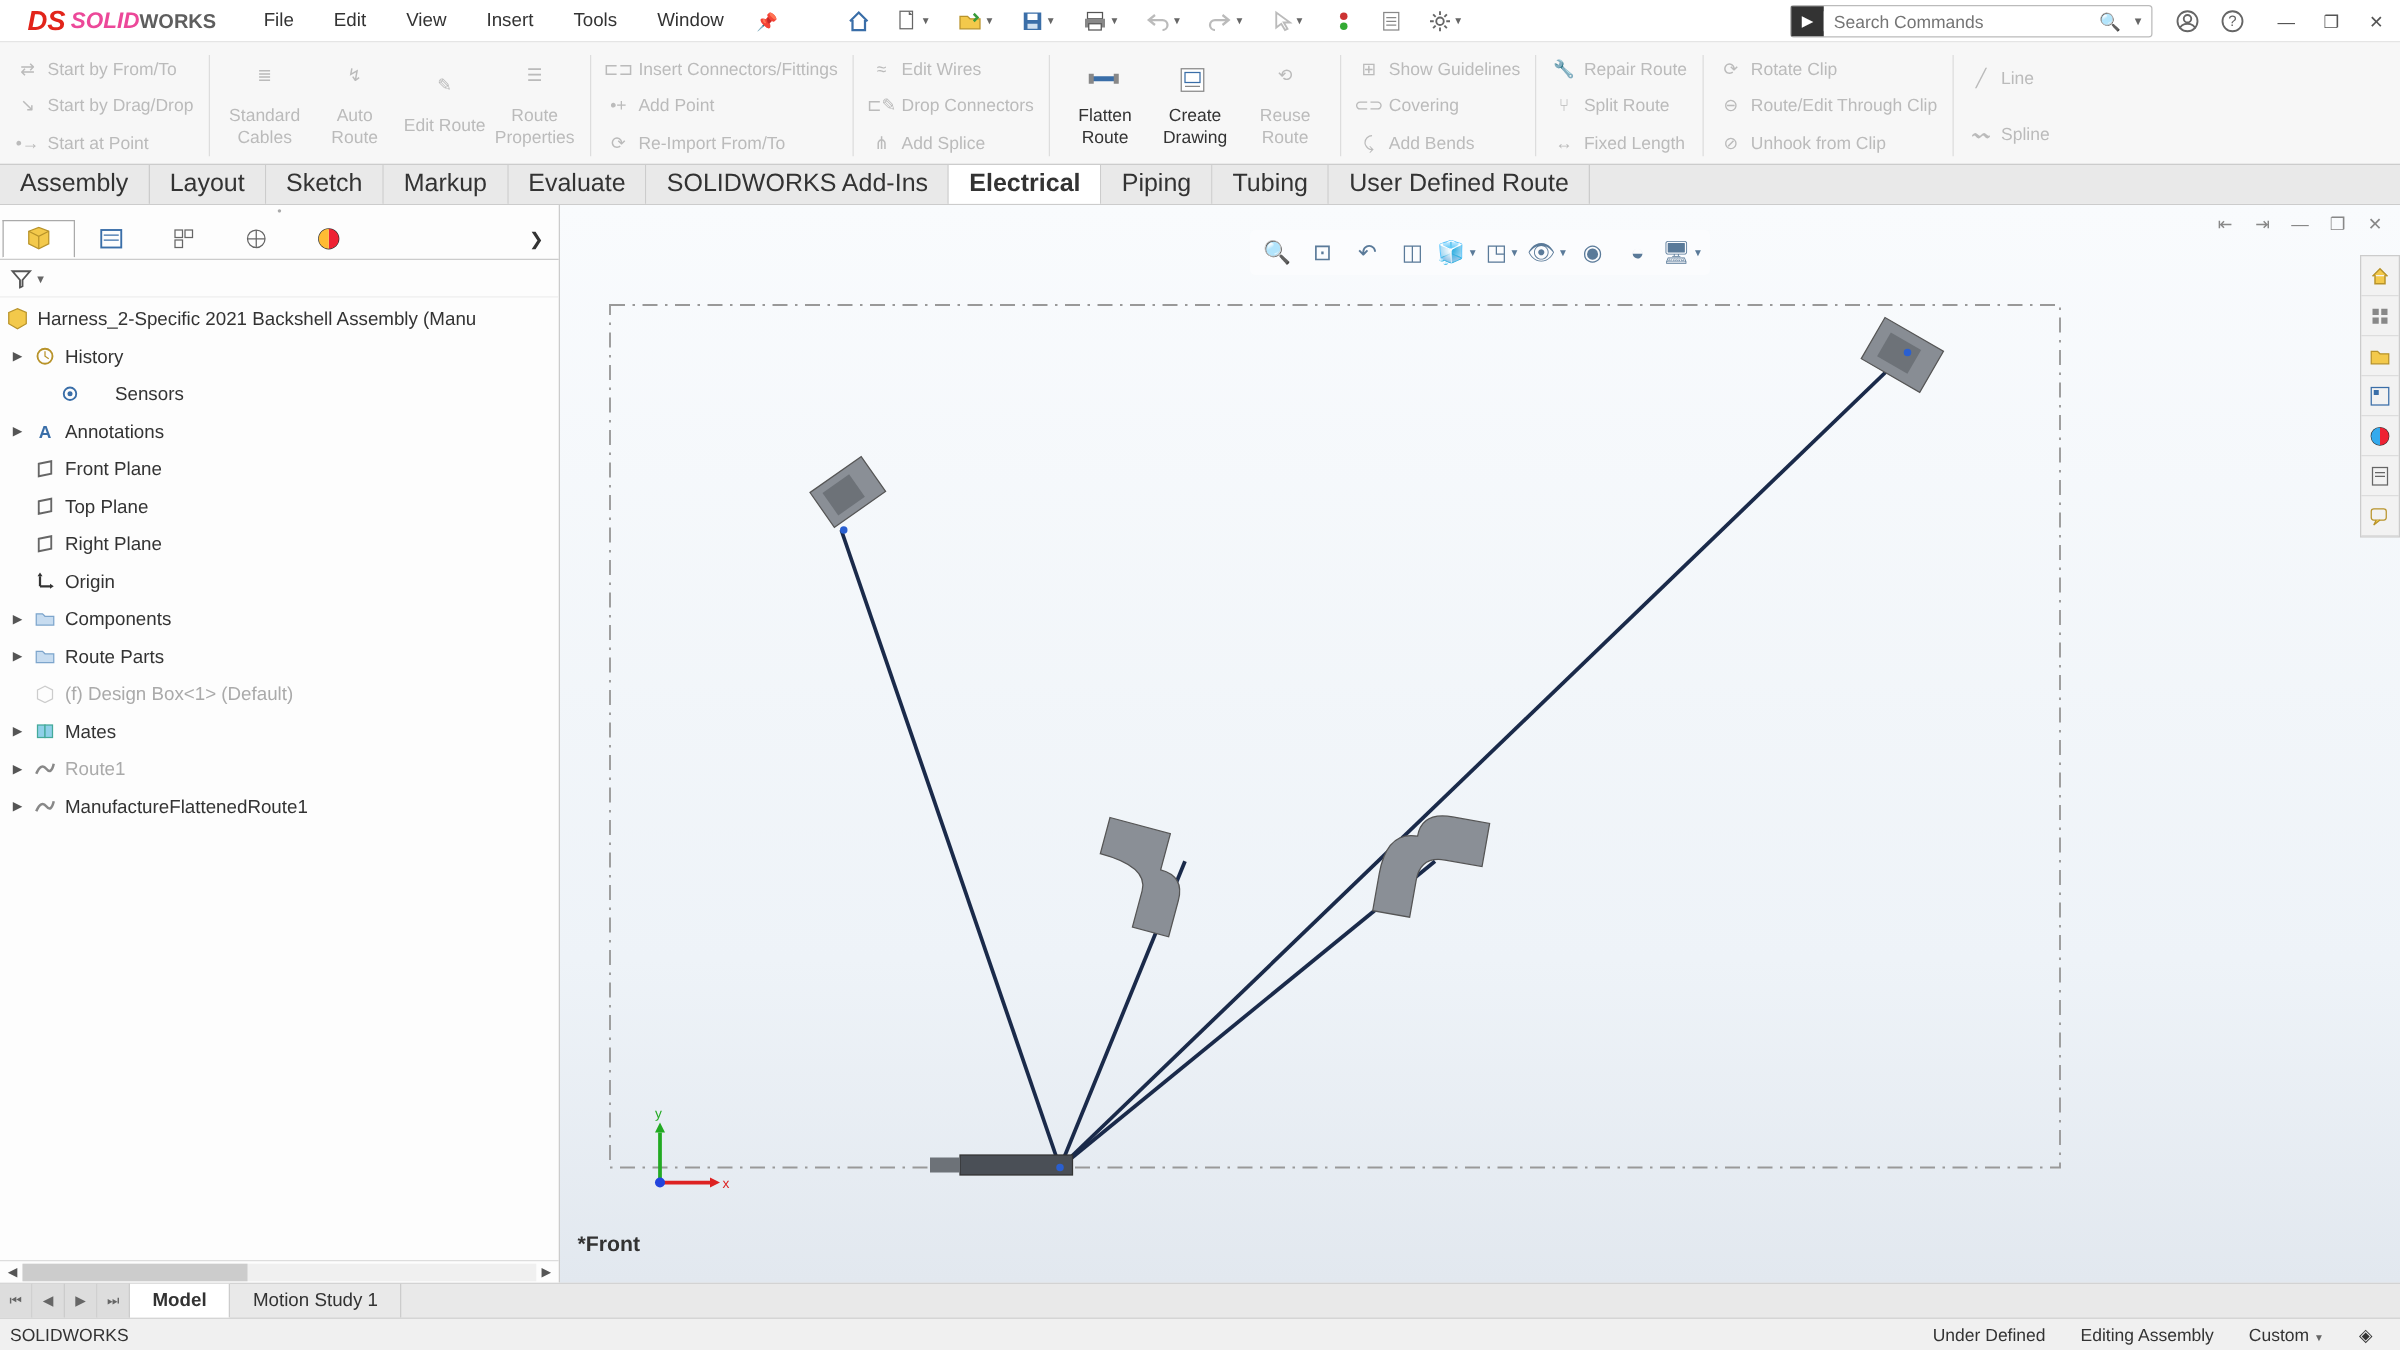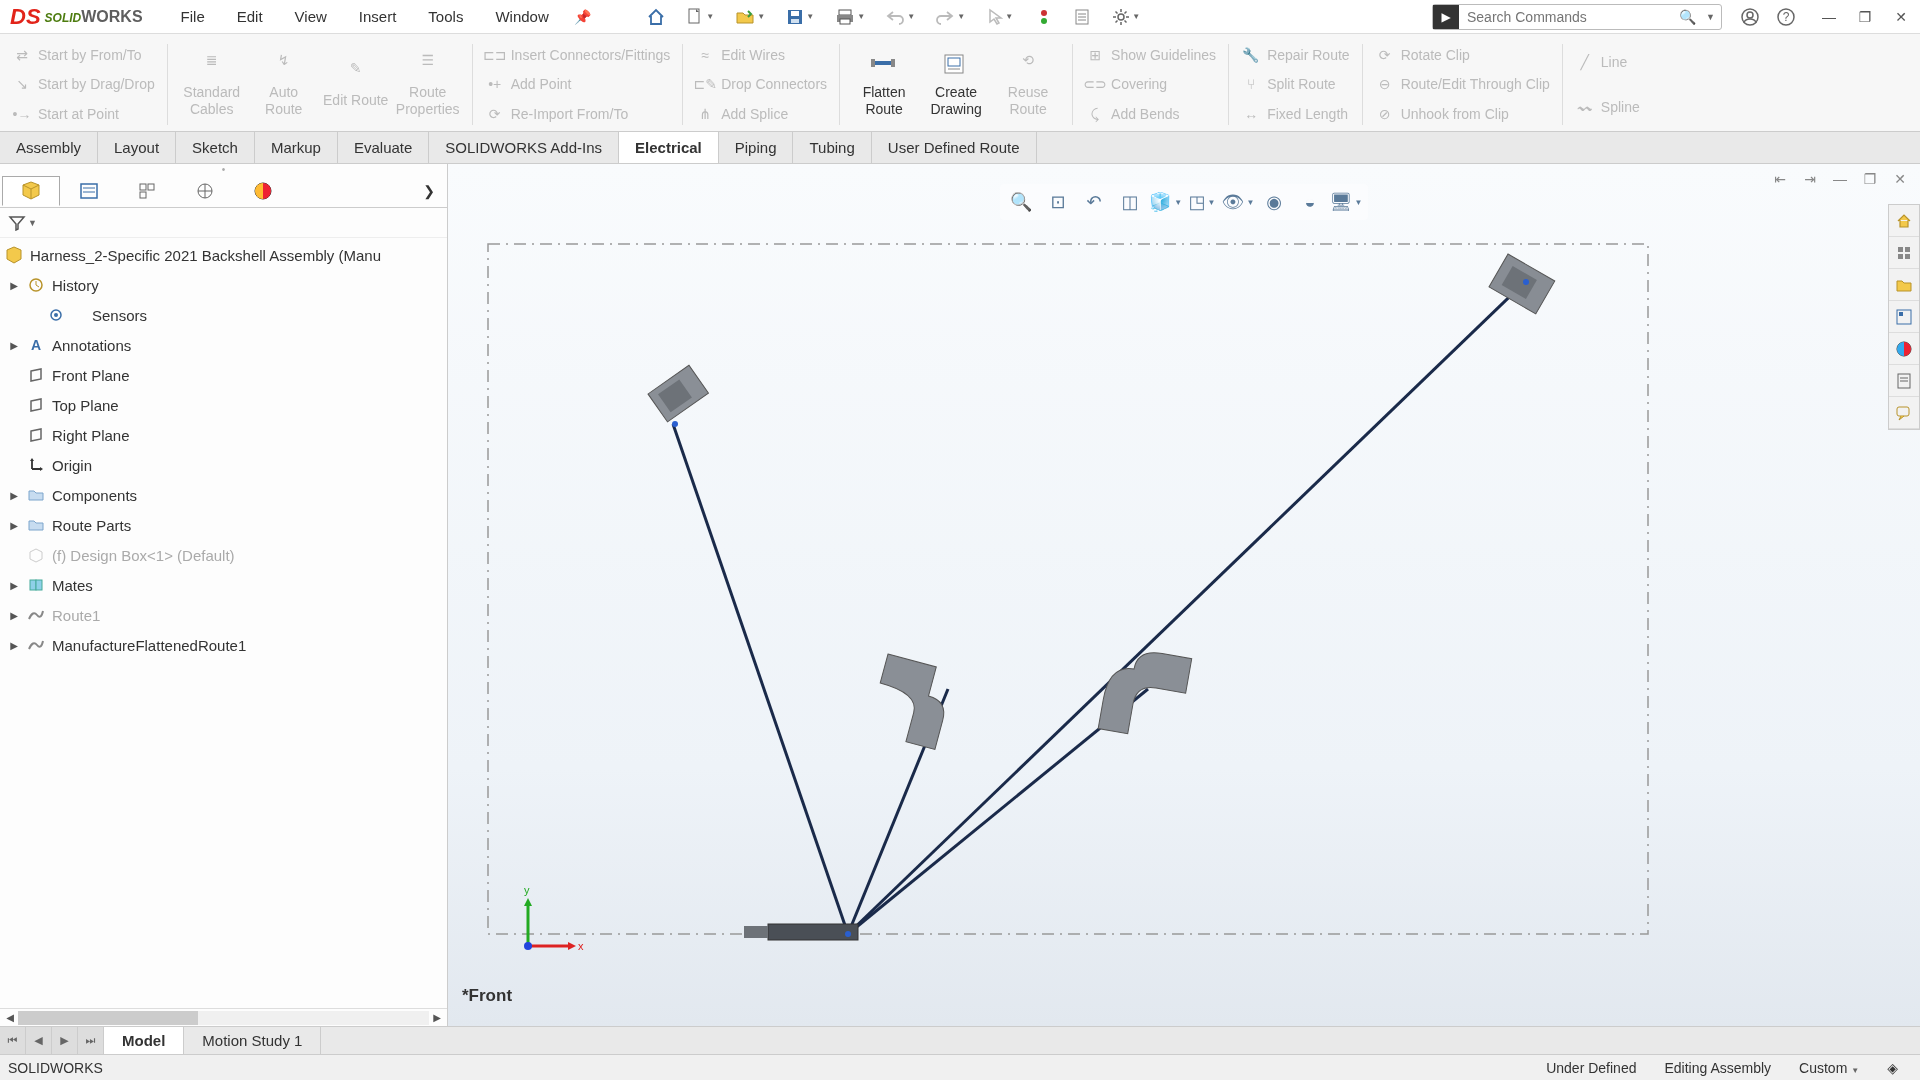--- a/index.html
+++ b/index.html
@@ -1,23 +1,23 @@
 <!DOCTYPE html>
 <html><head>
 <meta charset="utf-8">
 <style>
   * { box-sizing: border-box; margin: 0; padding: 0; font-family: "Segoe UI", Arial, sans-serif; }
   body { width: 1920px; height: 1080px; background: #fff; overflow: hidden; font-size: 14px; color: #333; }
   
   
   .titlebar { height: 34px; background: #fff; display: flex; align-items: center; border-bottom: 1px solid #ddd; padding: 0 4px; }
-  .logo { display: flex; align-items: center; gap: 4px; margin-right: 24px; }
+  .logo { display: flex; align-items: center; gap: 4px; margin-right: 24px; margin-left: 12px; }
   .logo-icon { color: #e2241a; font-size: 22px; font-weight: bold; font-style: italic; margin-left: 6px; }
   .logo-text { font-weight: bold; }
-  .logo-solid { color: #4d7c0f; font-style: italic; font-size: 12px; }
+  .logo-solid { color: #ec4899; font-style: italic; font-size: 18px; }
   .logo-works { color: #5e5e5e; font-size: 16px; }
   .menubar { display: flex; gap: 4px; }
   .menu-item { padding: 4px 14px; cursor: pointer; font-size: 15px; }
   .pin-icon { margin-left: 6px; color: #888; font-size: 14px; padding: 0 6px; }
   .title-tools { display: flex; align-items: center; gap: 2px; margin-left: 40px; }
   .tool-btn { width: 36px; height: 28px; display: flex; align-items: center; justify-content: center; cursor: pointer; position: relative; }
   .tool-btn.wdrop { width: 48px; }
   .tool-btn .drop { font-size: 8px; color: #666; margin-left: 2px; }
   .title-spacer { flex: 1; }
   .search-box { display: flex; align-items: center; background: #fff; border: 1px solid #bbb; height: 26px; width: 290px; border-radius: 3px; margin: 0 10px; }
@@ -32,21 +32,21 @@
   .ribbon-commands { flex: 1; display: flex; align-items: stretch; padding: 4px 2px 0 2px; }
   .cmd-group { display: flex; flex-direction: column; justify-content: space-around; padding: 2px 6px; }
   .cmd-row { display: flex; align-items: center; gap: 6px; padding: 2px 4px; cursor: pointer; color: #bbb; font-size: 14px; white-space: nowrap; }
   .cmd-row .ic { width: 20px; height: 18px; display: inline-flex; align-items: center; justify-content: center; }
   .cmd-big { display: flex; flex-direction: column; align-items: center; justify-content: center; width: 72px; padding: 4px 2px; cursor: pointer; color: #bbb; font-size: 14px; text-align: center; line-height: 1.2; }
   .cmd-big.enabled { color: #333; }
   .cmd-big .ic { width: 28px; height: 28px; margin-bottom: 4px; }
   .sep-v { width: 1px; background: #ddd; margin: 6px 2px; }
   
   .ribbon-tabs { height: 32px; display: flex; align-items: stretch; background: #e9e9e9; border-top: 1px solid #ccc; }
-  .rtab { padding: 0 16px; display: flex; align-items: center; cursor: pointer; font-size: 15px; border-right: 1px solid #ccc; background: #e9e9e9; }
+  .rtab { padding: 0 16px; display: flex; align-items: center; cursor: pointer; font-size: 20px; border-right: 1px solid #ccc; background: #e9e9e9; }
   .rtab.active { background: #fff; font-weight: 600; }
 
   
   .main { display: flex; height: calc(100% - 34px - 130px - 28px - 26px); }
   
   
   .side-panel { width: 448px; background: #fdfdfd; display: flex; flex-direction: column; border-right: 1px solid #ccc; position: relative; }
   .panel-handle { height: 10px; display: flex; align-items: center; justify-content: center; color: #aaa; font-size: 10px; }
   .panel-tabs { height: 34px; display: flex; align-items: center; border-bottom: 1px solid #ccc; gap: 0; padding: 0 2px; }
   .ptab { width: 58px; height: 30px; display: flex; align-items: center; justify-content: center; cursor: pointer; border: 1px solid transparent; }

